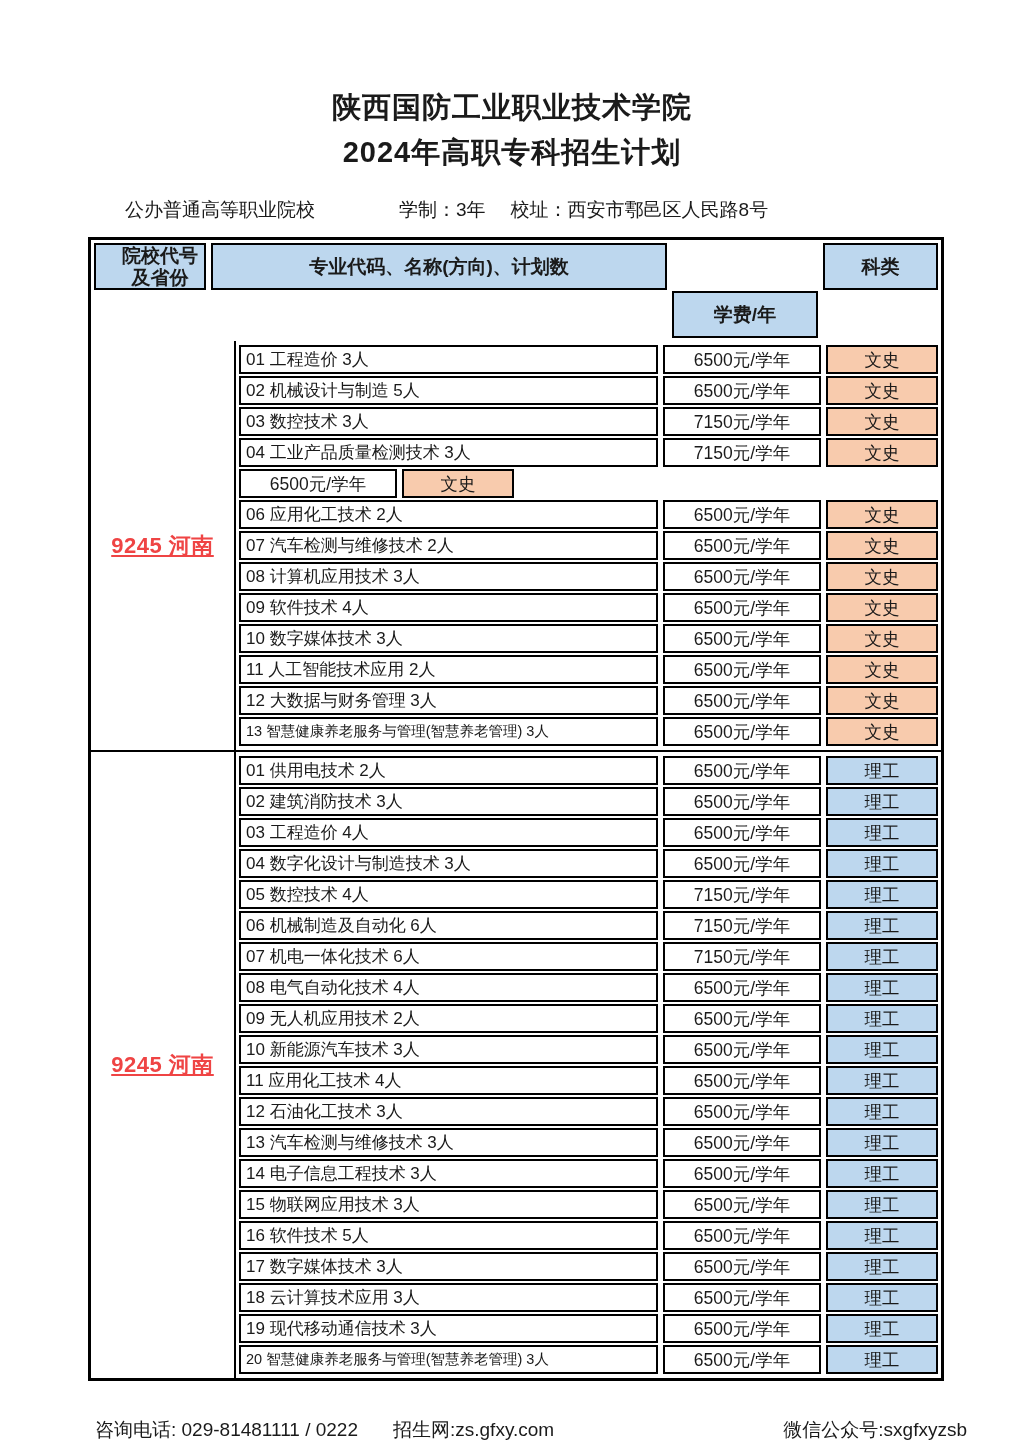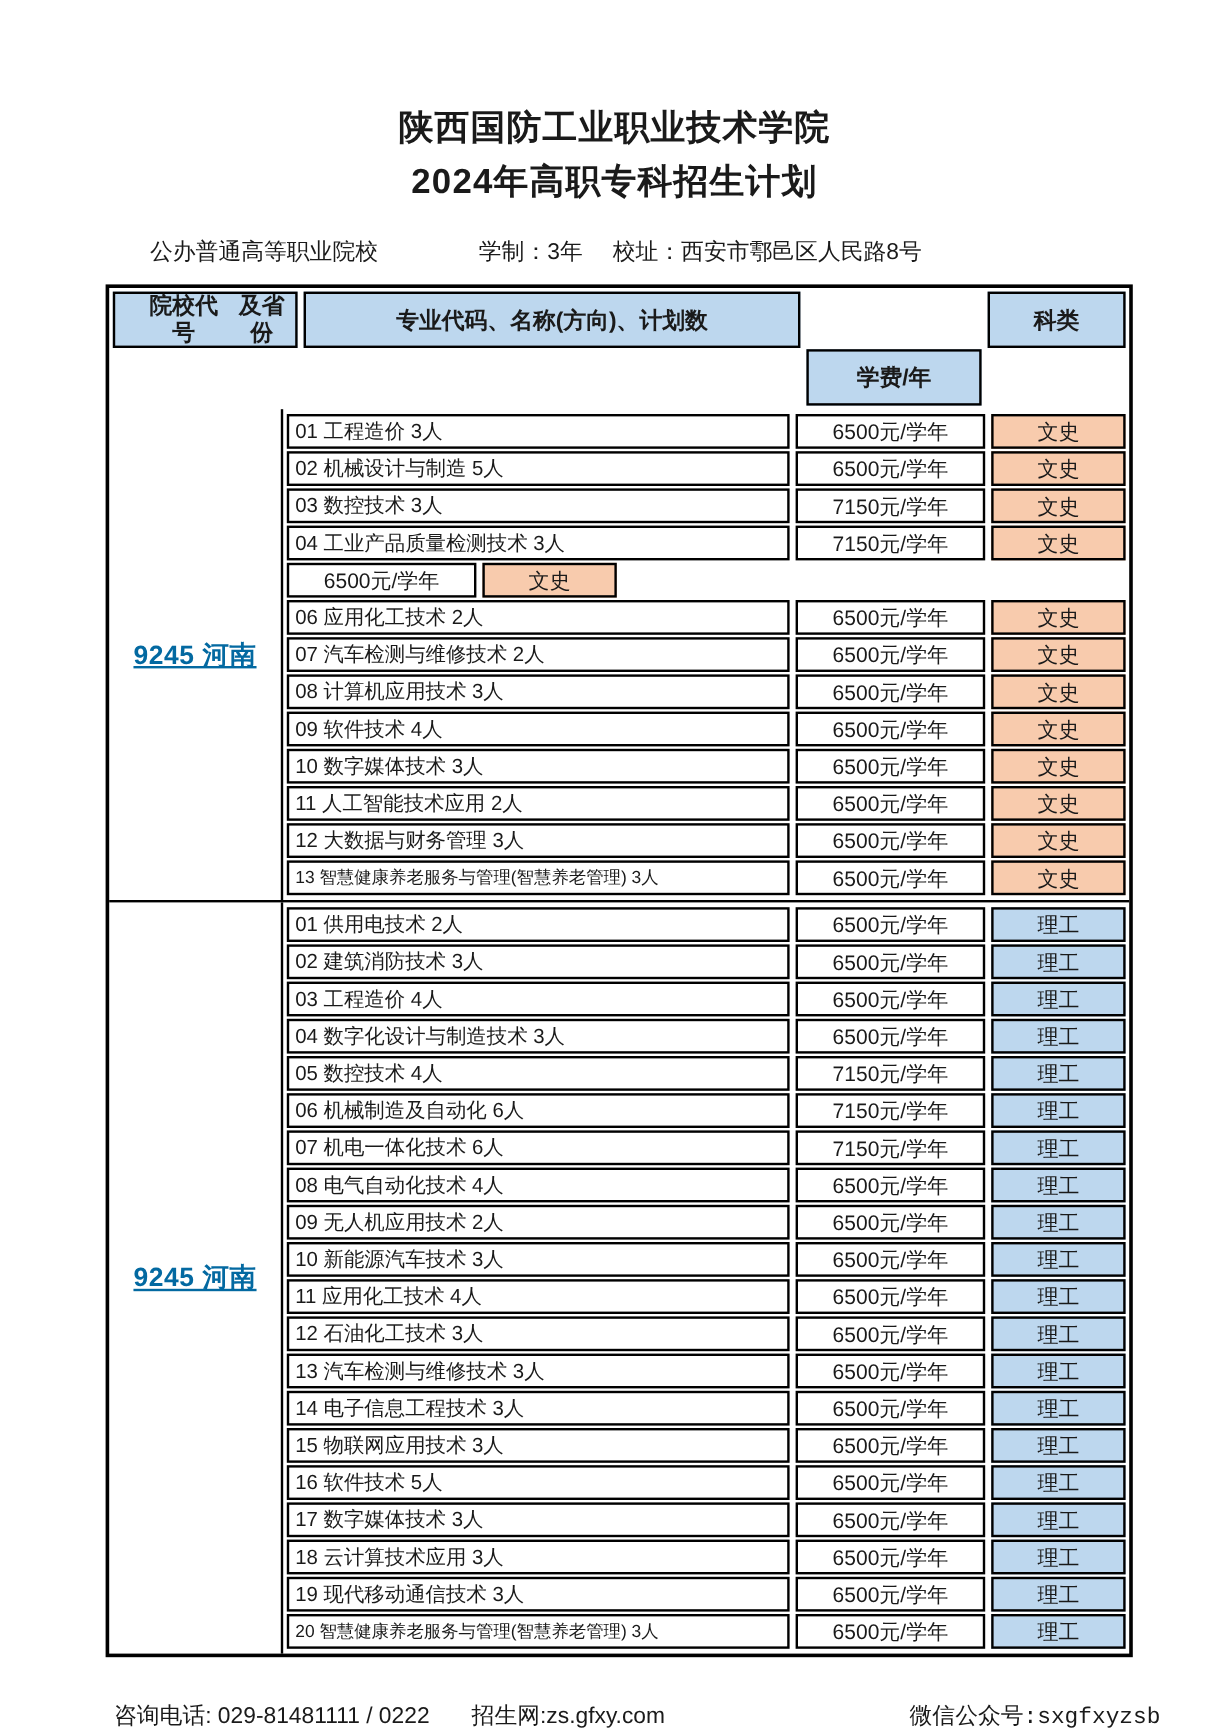--- a/index.html
+++ b/index.html
@@ -9,41 +9,41 @@
   .title-block { text-align:center; padding-top:85px; font-weight:bold; font-size:29px; line-height:45px; letter-spacing:1px; }
 
   .info-row { display:flex; margin:22px 0 0 125px; font-size:19px; }
   .info-duration { margin-left:84px; }
   .info-address { margin-left:25px; }
 
   .tbl { margin:14px 0 0 88px; width:856px; border:3px solid #000; background:#fff; }
 
   .hdr { display:flex; gap:5px; padding:3px; }
   .hdr-cell { border:2px solid #000; background:#BDD7EE; font-weight:bold; font-size:19px; display:flex; align-items:center; justify-content:center; height:47px; text-align:center; }
-  .hdr-c1 { width:154px; flex-direction:row; line-height:22px;padding-left:20px; }
+  .hdr-c1 { width:112px; flex-direction:column; line-height:22px;padding-left:20px; }
   .hdr-c2 { flex:1; }
   .hdr-c3 { width:146px;margin-top:48px; }
   .hdr-c4 { width:115px; }
 
   .section { display:flex; }
   .section + .section { border-top:2px solid #000; }
   .code-col { width:145px; border-right:2px solid #000; display:flex; align-items:center; justify-content:center; }
-  .code-label { color:#0369a1; font-weight:bold; font-size:22px; text-decoration:underline; letter-spacing:0.5px; }
+  .code-label { color:#ef4444; font-weight:bold; font-size:22px; text-decoration:underline; letter-spacing:0.5px; }
   .rows-col { flex:1; padding:2px 3px; }
 
   .row { display:flex; gap:5px; margin:2px 0;border-radius:11px; }
   .cell { border:2px solid #000; height:29px; display:flex; align-items:center; font-size:17px; background:#fff; }
   .cell.major { flex:1; padding-left:5px; }
   .cell.major.small { font-size:14.5px; }
   .cell.fee { width:158px; justify-content:center; font-size:17.5px; }
   .cell.cat { width:112px; justify-content:center; font-size:17.5px; }
 
   .footer { display:flex; margin:36px 57px 0 95px; font-size:19px; }
   .footer-web { margin-left:35px; }
-  .footer-wechat { margin-left:auto;font-family:Liberation Mono, monospace; }
+  .footer-wechat { margin-left:auto; }
 </style>
 </head>
 <body>
 
 <div class="title-block">
   <div>陕西国防工业职业技术学院</div>
   <div>2024年高职专科招生计划</div>
 </div>
 
 <div class="info-row">

